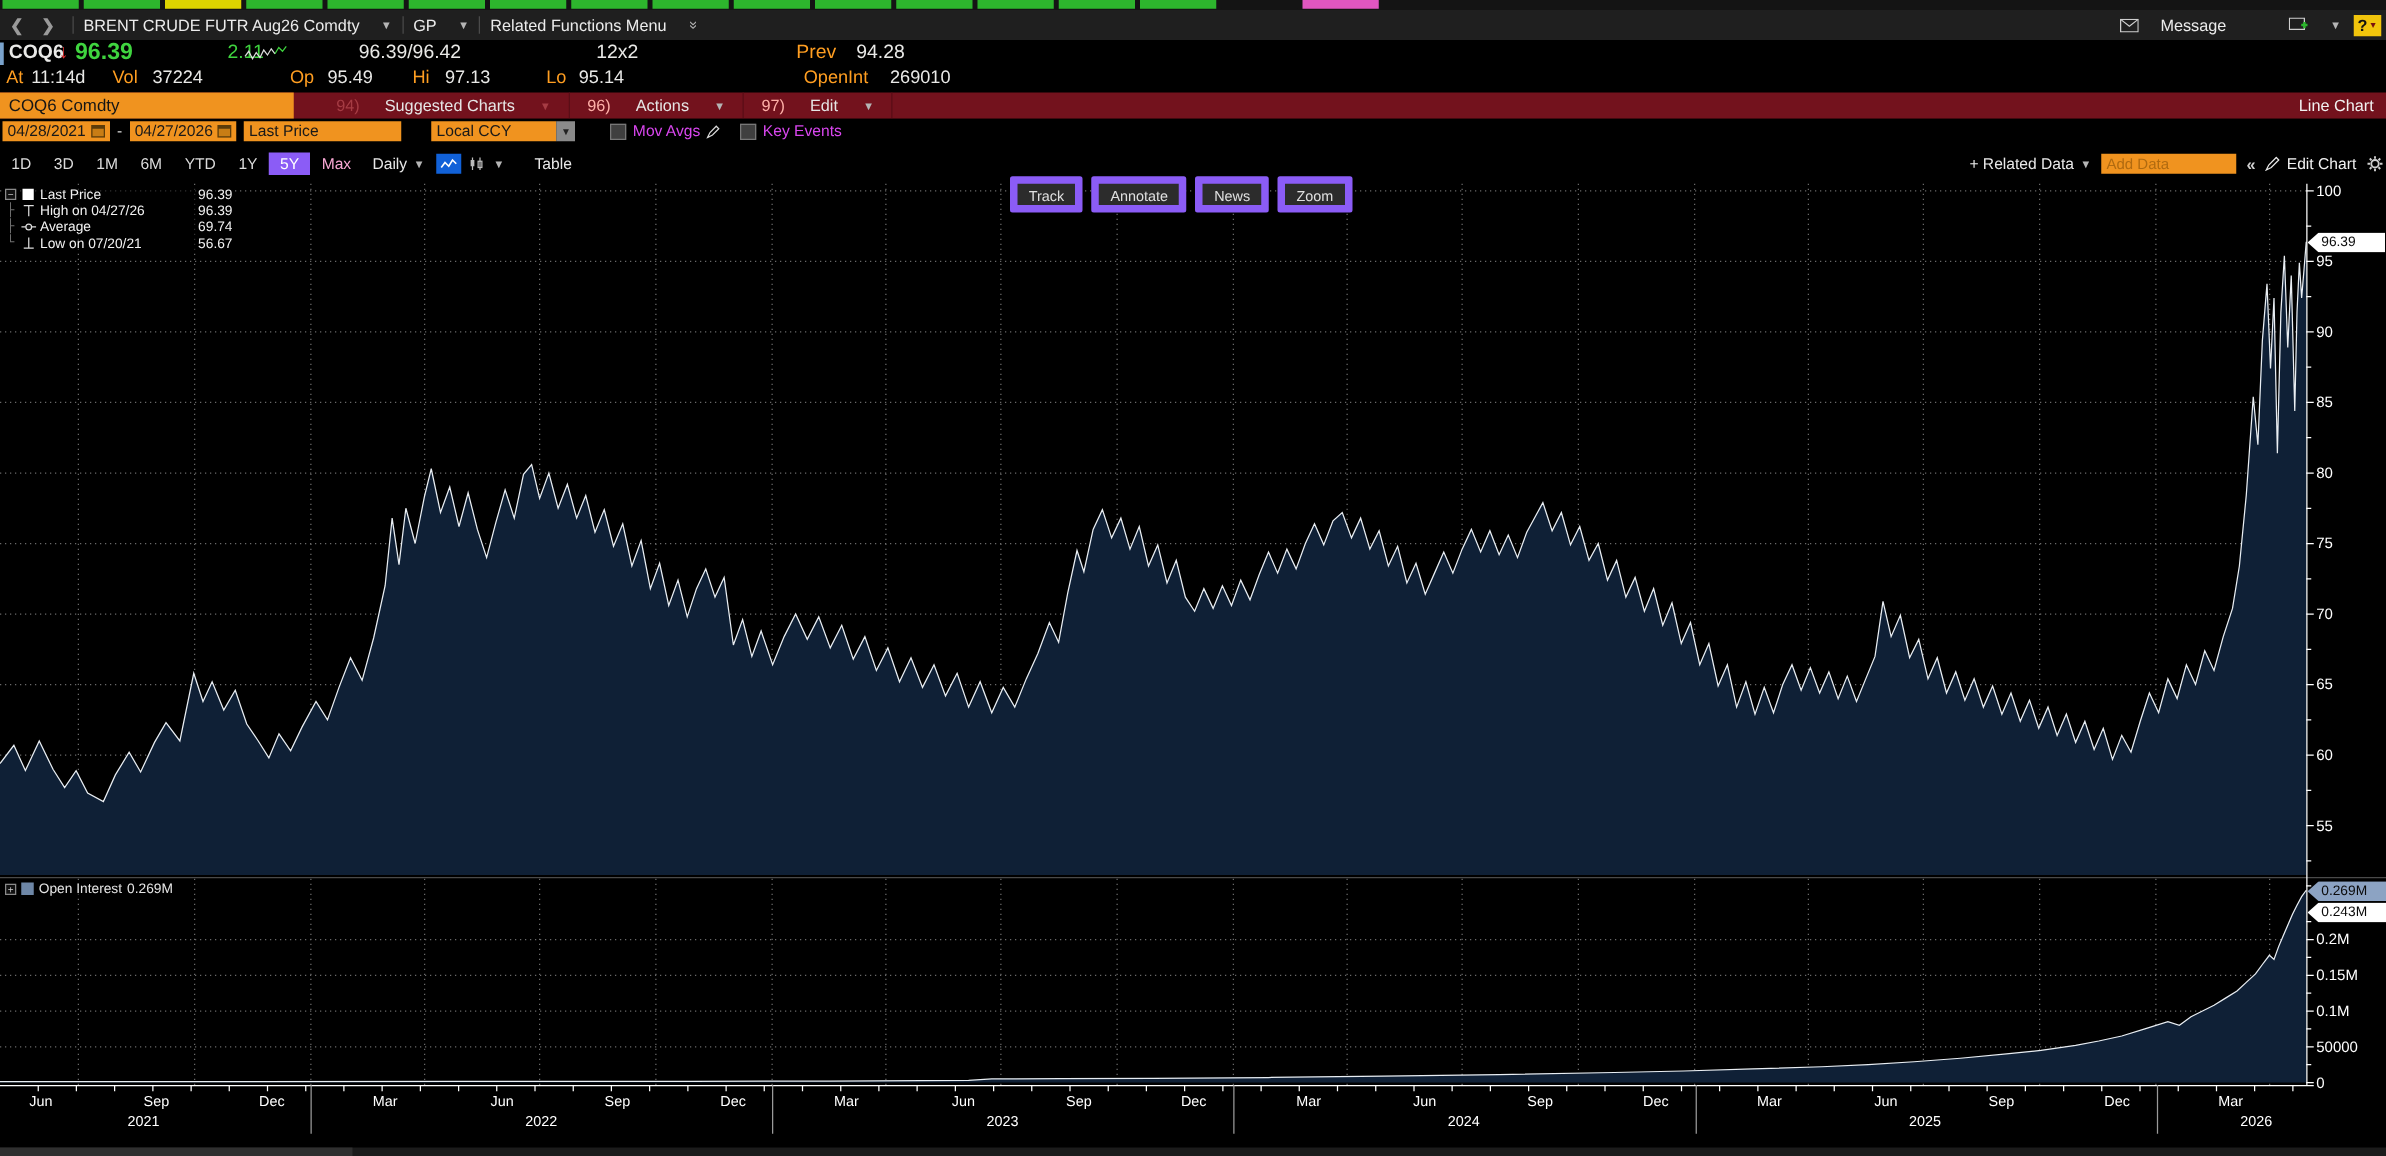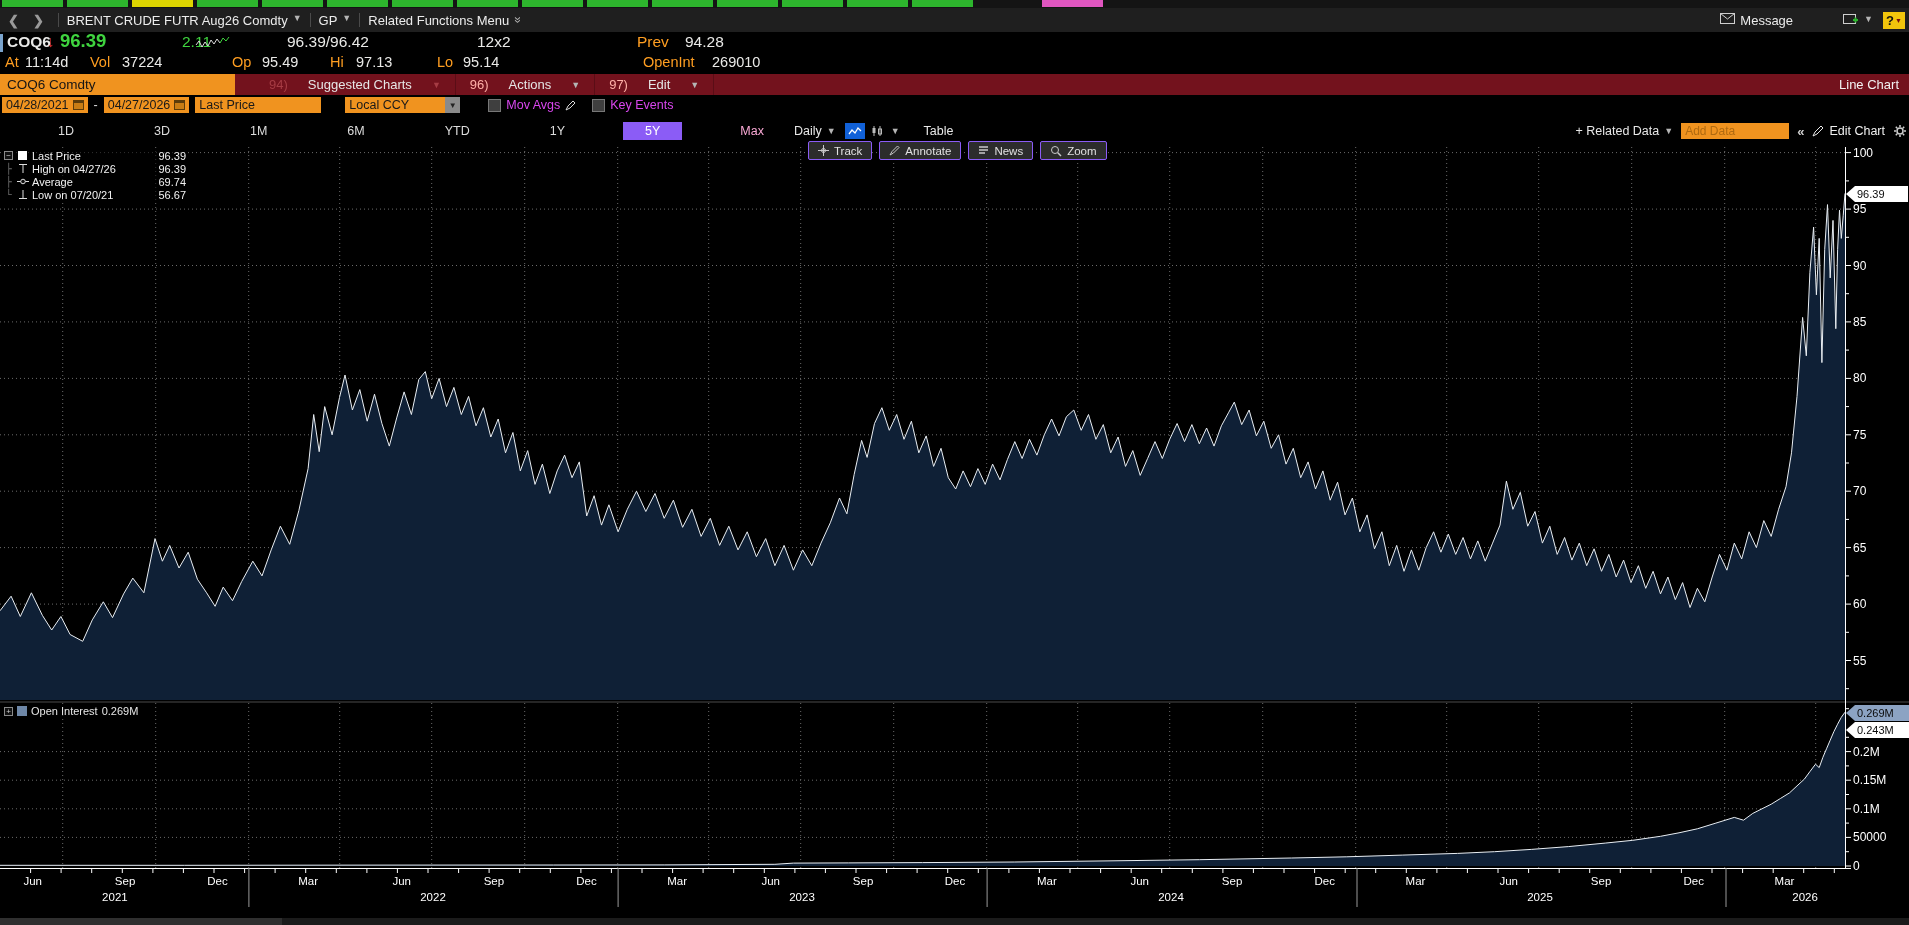--- a/index.html
+++ b/index.html
@@ -7,21 +7,21 @@
        font-family:"Liberation Sans",sans-serif;color:#e6e6e6;}
   .abs{position:absolute;}
   
   #top-tabs{left:0;top:0;width:1909px;height:8px;background:#141414;display:flex;gap:4px;padding-left:2px;}
   .top-tab{width:61px;height:7px;}
   
   #title-bar{left:0;top:8px;width:1909px;height:24px;background:#1f1f1f;display:flex;align-items:center;font-size:13px;}
   .tb-left{display:flex;align-items:center;gap:8px;padding-left:8px;flex:1;}
   .nav-ch{color:#9a9a9a;font-weight:bold;font-size:13px;letter-spacing:6px;}
   .vdiv{width:1px;height:14px;background:#4a4a4a;}
-  .tb-item{display:flex;align-items:flex-start;gap:5px;color:#ececec;}
+  .tb-item{display:flex;align-items:center;gap:17px;color:#ececec;}
   .caret{font-size:9px;color:#b5b5b5;}
   .dblchev{display:inline-block;transform:rotate(-90deg);color:#b5b5b5;font-size:12px;}
   .tb-right{display:flex;align-items:center;gap:10px;padding-right:4px;}
   #help-btn{width:22px;height:17px;background:#f2c50c;color:#111;font-weight:bold;font-size:13px;
             display:flex;align-items:center;justify-content:center;gap:1px;}
   #help-btn .hcar{font-size:7px;color:#7a1010;}
   
   #quote{left:0;top:32px;width:1909px;height:48px;background:#000;}
   #quote span{position:absolute;white-space:nowrap;}
   .amber{color:#ff9e21;}
@@ -41,21 +41,21 @@
   .fn-right{display:flex;align-items:center;padding-right:10px;color:#f2f2f2;}
   
   #settings{left:0;top:95px;width:1909px;height:20px;background:#000;display:flex;align-items:center;font-size:12.5px;gap:6px;padding-left:2px;}
   .fld{background:#f0931f;color:#191919;height:16px;display:flex;align-items:center;padding:0 4px;gap:4px;}
   .cal{width:11px;height:10px;border:1px solid #5c3c0a;background:#c87d15;box-sizing:border-box;border-top:3px solid #5c3c0a;}
   .ddbtn{width:15px;height:16px;background:#8a8a8a;color:#222;font-size:8px;display:flex;align-items:center;justify-content:center;}
   .chk{width:11px;height:11px;background:#3f3f3f;border:1px solid #777;}
   .setlbl{color:#d946ef;}
   
   #toolbar{left:0;top:120px;width:1909px;height:22px;background:#000;display:flex;align-items:center;font-size:12.5px;}
-  .pbtn{padding:2px 22px;color:#dcdcdc;cursor:default;margin-left:36px;}
+  .pbtn{padding:2px 9px;color:#dcdcdc;cursor:default;}
   .pbtn.active{background:#8b5cf6;color:#fff;}
   .pbtn.maxamber{color:#f9a8d4;}
   .freq{display:flex;align-items:center;gap:5px;color:#e8e8e8;padding:0 8px;}
   .cticon{width:20px;height:16px;display:flex;align-items:center;justify-content:center;margin:0 1px;}
   .cticon.sel{background:#1161d8;}
   .tbl{color:#e8e8e8;padding:0 10px;margin-left:14px;}
   #tb-right{position:absolute;right:2px;top:0;height:22px;display:flex;align-items:center;gap:8px;font-size:12.5px;}
   #related{display:flex;align-items:center;gap:5px;color:#e8e8e8;}
   #add-data{width:100px;height:16px;background:#f0931f;border:none;font-size:12px;color:#7c4a05;padding:0 4px;font-family:"Liberation Sans",sans-serif;}
   #add-data::placeholder{color:#b06a10;opacity:1;}
@@ -64,21 +64,21 @@
   
   #chart-layer{left:0;top:0;width:1909px;height:925px;}
   #legend{left:4px;top:149px;width:182px;font-size:11px;background:rgba(0,0,0,.55);}
   .lg-row{display:flex;align-items:center;height:13px;gap:3px;}
   .lg-tree{width:9px;color:#6f6f6f;font-family:"DejaVu Sans Mono",monospace;font-size:10px;text-align:center;}
   .lg-expander{width:9px;height:9px;border:1px solid #8a8a8a;color:#cfcfcf;font-size:8px;line-height:7px;text-align:center;box-sizing:border-box;background:#111;}
   .lg-ic{width:13px;display:flex;justify-content:center;}
   .lg-label{flex:1;color:#f2f2f2;white-space:nowrap;}
   .lg-val{width:36px;text-align:right;color:#f2f2f2;}
   #track-row{left:808px;top:141px;display:flex;gap:7px;}
-  .trk{display:flex;align-items:center;gap:5px;height:17px;padding:0 9px;background:#2c2c2c;border:1px solid #8b5cf6;border-radius:2px;color:#e0e0e0;font-size:11.5px;}
+  .trk{display:flex;align-items:center;gap:5px;height:17px;padding:0 9px;background:#2c2c2c;border:6px solid #8b5cf6;border-radius:2px;color:#e0e0e0;font-size:11.5px;flex-direction:column;}
   #oi-legend{left:4px;top:705px;display:flex;align-items:center;gap:4px;font-size:11px;background:rgba(0,0,0,.5);}
   .oi-swatch{width:10px;height:10px;background:#6e87a7;}
   .badge{position:absolute;height:16px;line-height:16px;font-size:11px;color:#0a0a0a;
          padding-left:11px;padding-right:3px;clip-path:polygon(0 50%,9px 0,100% 0,100% 100%,9px 100%);}
   
   #bottom-strip{left:0;top:918px;width:1909px;height:7px;background:#1b1b1b;}
   #bottom-strip .seg{position:absolute;left:0;top:0;width:282px;height:7px;background:#2f2f2f;}
 </style>
 </head>
 <body>

